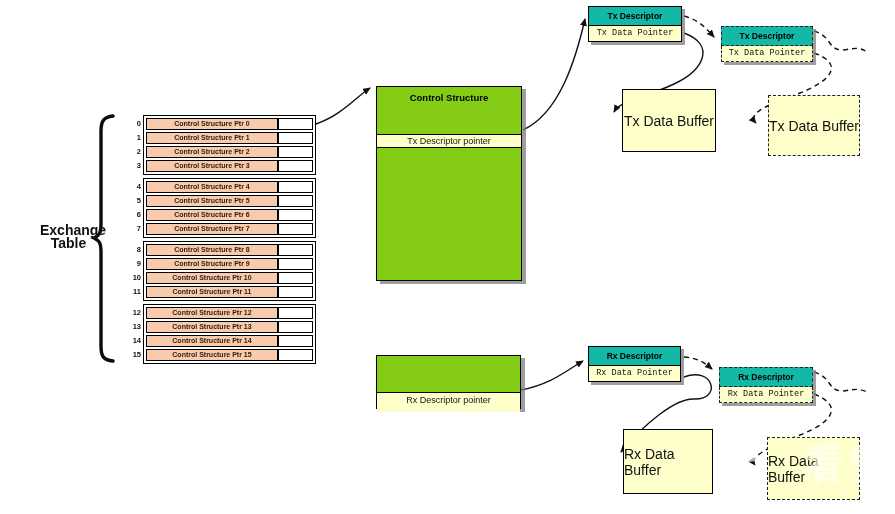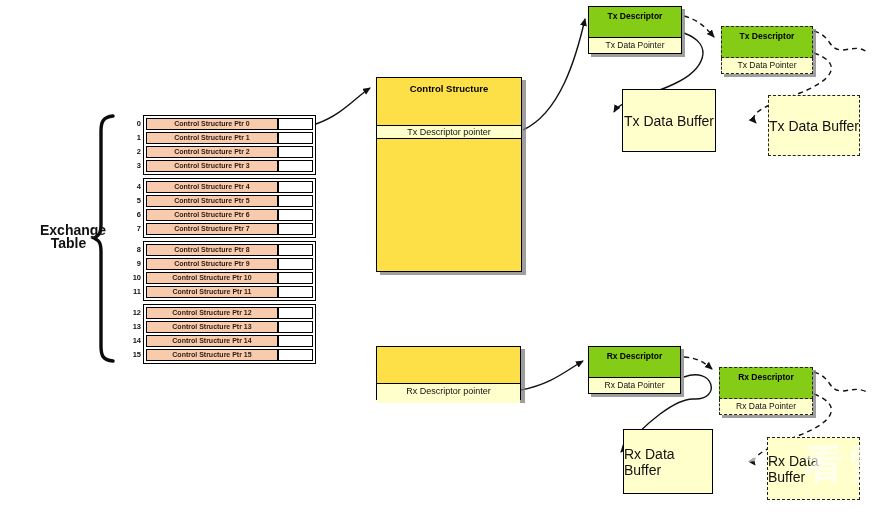--- a/index.html
+++ b/index.html
@@ -17,32 +17,32 @@
   .num{height:12px;line-height:12px;text-align:right;font-weight:bold;font-size:7.5px;color:#111;}
   .grid{width:173px;border:1px solid #000;background:#fff;padding:2px;box-sizing:border-box;
         display:flex;flex-direction:column;gap:2px;}
   .trow{display:flex;height:12px;}
   .cell-ptr{width:132px;box-sizing:border-box;border:1px solid #000;background:#f8cbad;
             font-size:7px;line-height:10px;text-align:center;color:#2b1a10;font-weight:bold;
             white-space:nowrap;overflow:hidden;}
   .cell-val{width:35px;box-sizing:border-box;border:1px solid #000;background:#ffffff;}
 
   
-  .bigblock{background:#fde047;border:1px solid #000;box-sizing:border-box;
-            box-shadow:4px 3px 0 rgba(125,125,125,.75);}
+  .bigblock{background:#84cc16;border:1px solid #000;box-sizing:border-box;
+            box-shadow:4px 3px 0 rgba(125,125,125,.75);margin-top:9px;}
   .bigblock .title{font-weight:bold;font-size:9.5px;text-align:center;color:#000;}
   .band{position:absolute;left:0;right:0;background:#ffffcc;border-top:1px solid #000;border-bottom:1px solid #000;
         font-size:9px;text-align:center;color:#111;box-sizing:border-box;}
 
   
   .desc{width:94px;box-shadow:3px 3px 0 rgba(125,125,125,.75);}
-  .desc .hd{height:32px;box-sizing:border-box;border:1px solid #000;background:#84cc16;
+  .desc .hd{height:20px;box-sizing:border-box;border:1px solid #000;background:#14b8a6;
             font-weight:bold;font-size:8.5px;line-height:18px;text-align:center;color:#000;}
   .desc .pt{height:16px;box-sizing:border-box;border:1px solid #000;border-top:none;background:#ffffcc;
-            font-size:8.5px;line-height:15px;text-align:center;color:#111;}
+            font-size:8.5px;line-height:15px;text-align:center;color:#111;font-family:Liberation Mono, monospace;}
   .desc.dashed .hd,.desc.dashed .pt{border-style:dashed;border-color:#222;}
   .desc.dashed .pt{border-top:none;}
 
   
   .buf{background:#ffffcc;border:1px solid #000;box-sizing:border-box;
        display:flex;align-items:center;justify-content:center;font-size:14px;color:#111;}
   .buf.dashed{border:1px dashed #222;}
 
   
   .wm{display:flex;align-items:center;gap:6px;color:rgba(255,255,255,0.66);pointer-events:none;}

